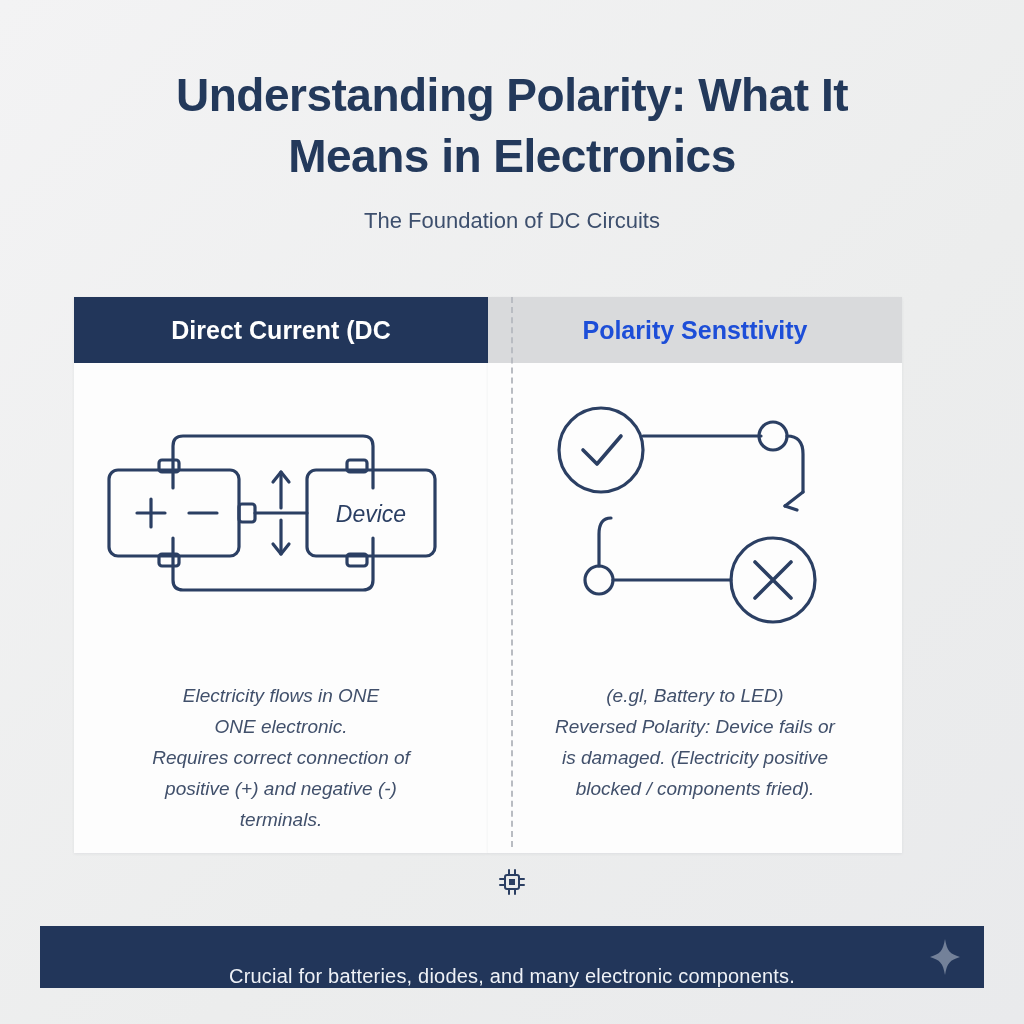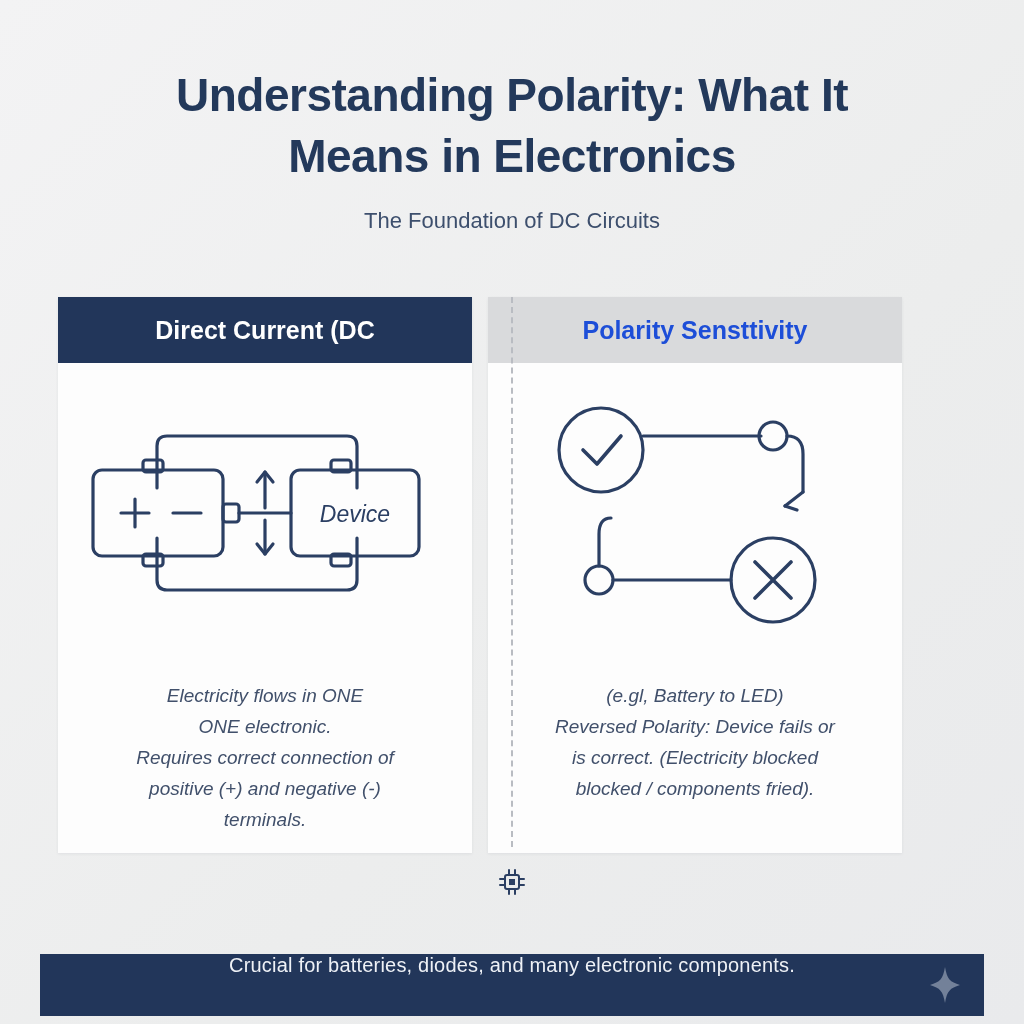--- a/index.html
+++ b/index.html
@@ -42,21 +42,21 @@
     font-weight: normal;
   }
 
   
   .columns {
     position: absolute;
     top: 297px;
     left: 58px;
     width: 844px;
     display: flex;
-    justify-content: space-between;
+    justify-content: flex-end;
   }
   .card {
     width: 414px;
     background: #fdfdfd;
     box-shadow: 0 1px 3px rgba(30,45,70,0.07);
   }
   .card-head {
     height: 66px;
     display: flex;
     align-items: center;
@@ -120,23 +120,22 @@
 
   
   .footer {
     position: absolute;
     left: 40px;
     top: 926px;
     width: 944px;
     height: 62px;
     background: #22365a;
     display: flex;
-    align-items: flex-start;
-    justify-content: center;
-    margin-top: 28px;
+    align-items: flex-end;
+    justify-content: center;
   }
   .footer-text {
     color: #eef1f6;
     font-size: 20px;
     letter-spacing: 0.2px;
   }
   .sparkle {
     position: absolute;
     right: 22px;
     top: 50%;
@@ -228,21 +227,21 @@
               <path d="M68 192 L186 192"></path>
 
               <circle cx="228" cy="192" r="42"></circle>
               <path d="M210 174 L246 210 M246 174 L210 210" stroke-width="3.6"></path>
             </g>
           </svg>
         </div>
         <div class="card-text">
           <p>(e.gl, Battery to LED)</p>
           <p>Reversed Polarity: Device fails or</p>
-          <p>is correct. (Electricity blocked</p>
+          <p>is damaged. (Electricity positive</p>
           <p>blocked / components fried).</p>
         </div>
       </div>
     </div>
   </div>
 
   <div class="divider"></div>
 
   <div class="chip">
     <svg width="30" height="30" viewBox="0 0 30 30" aria-hidden="true">

